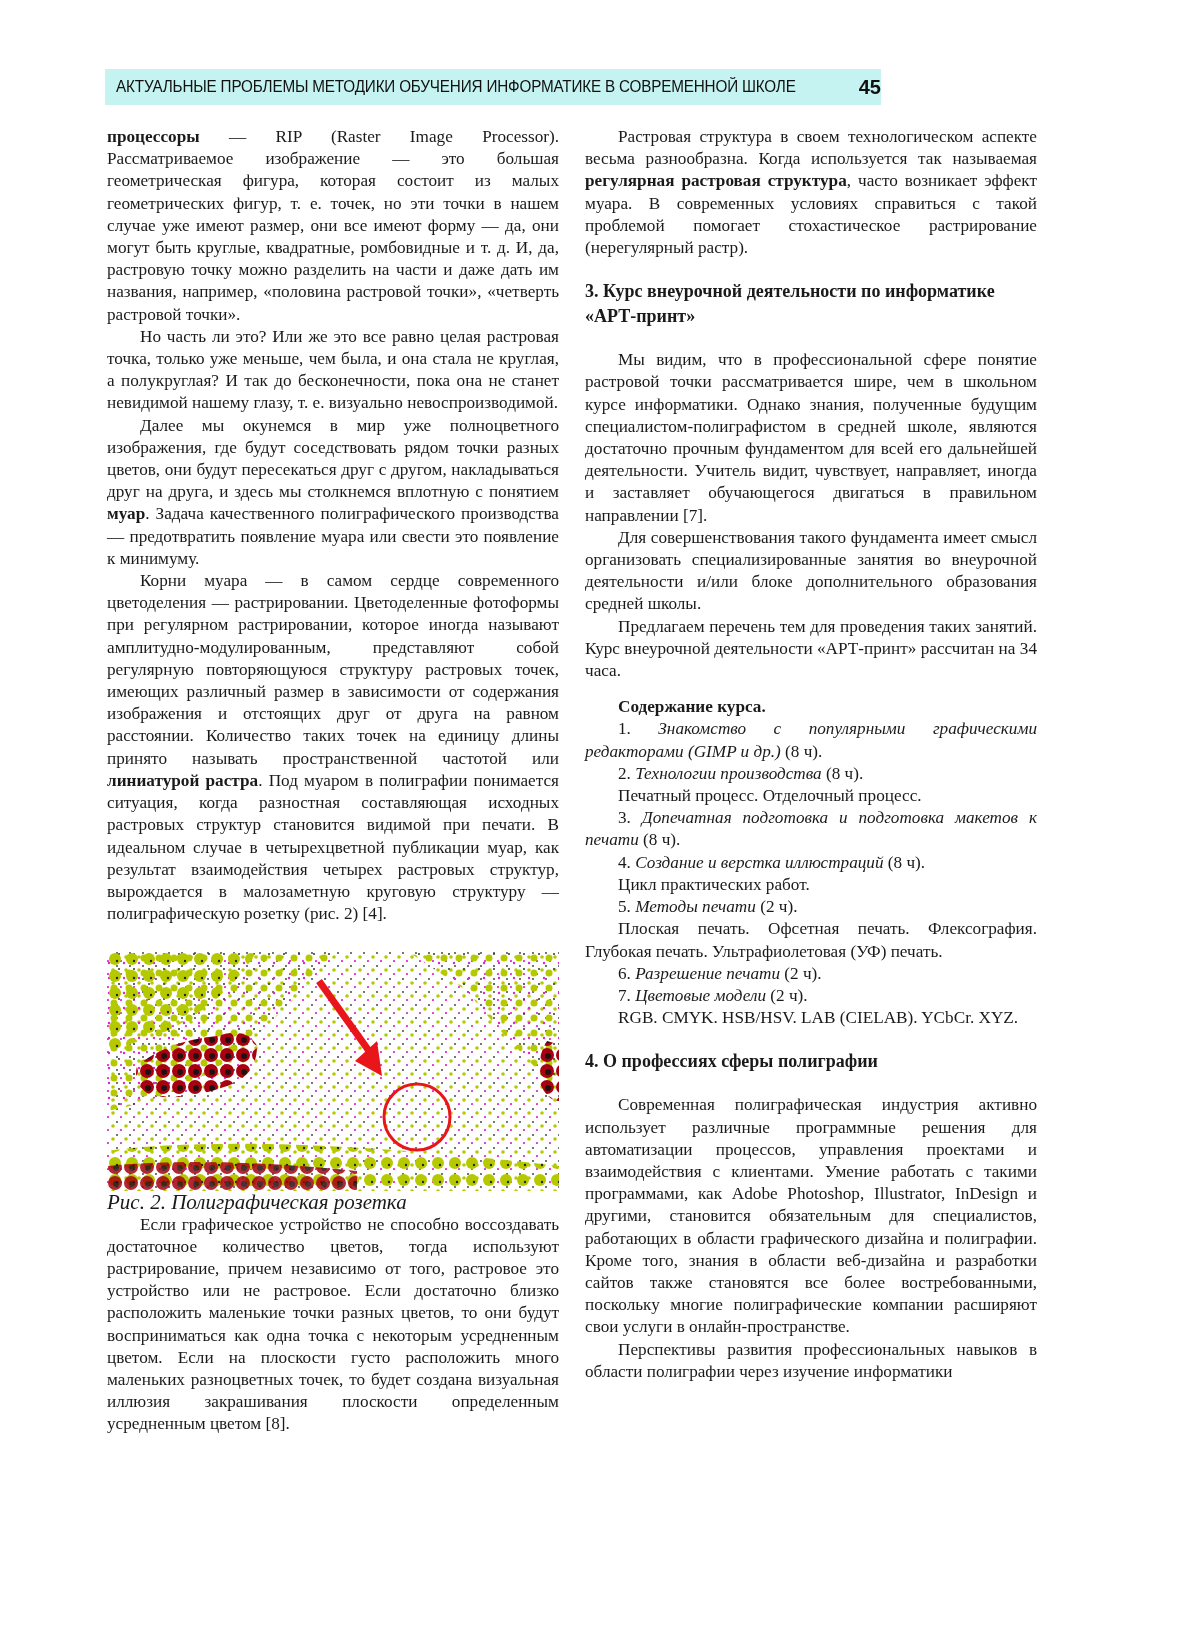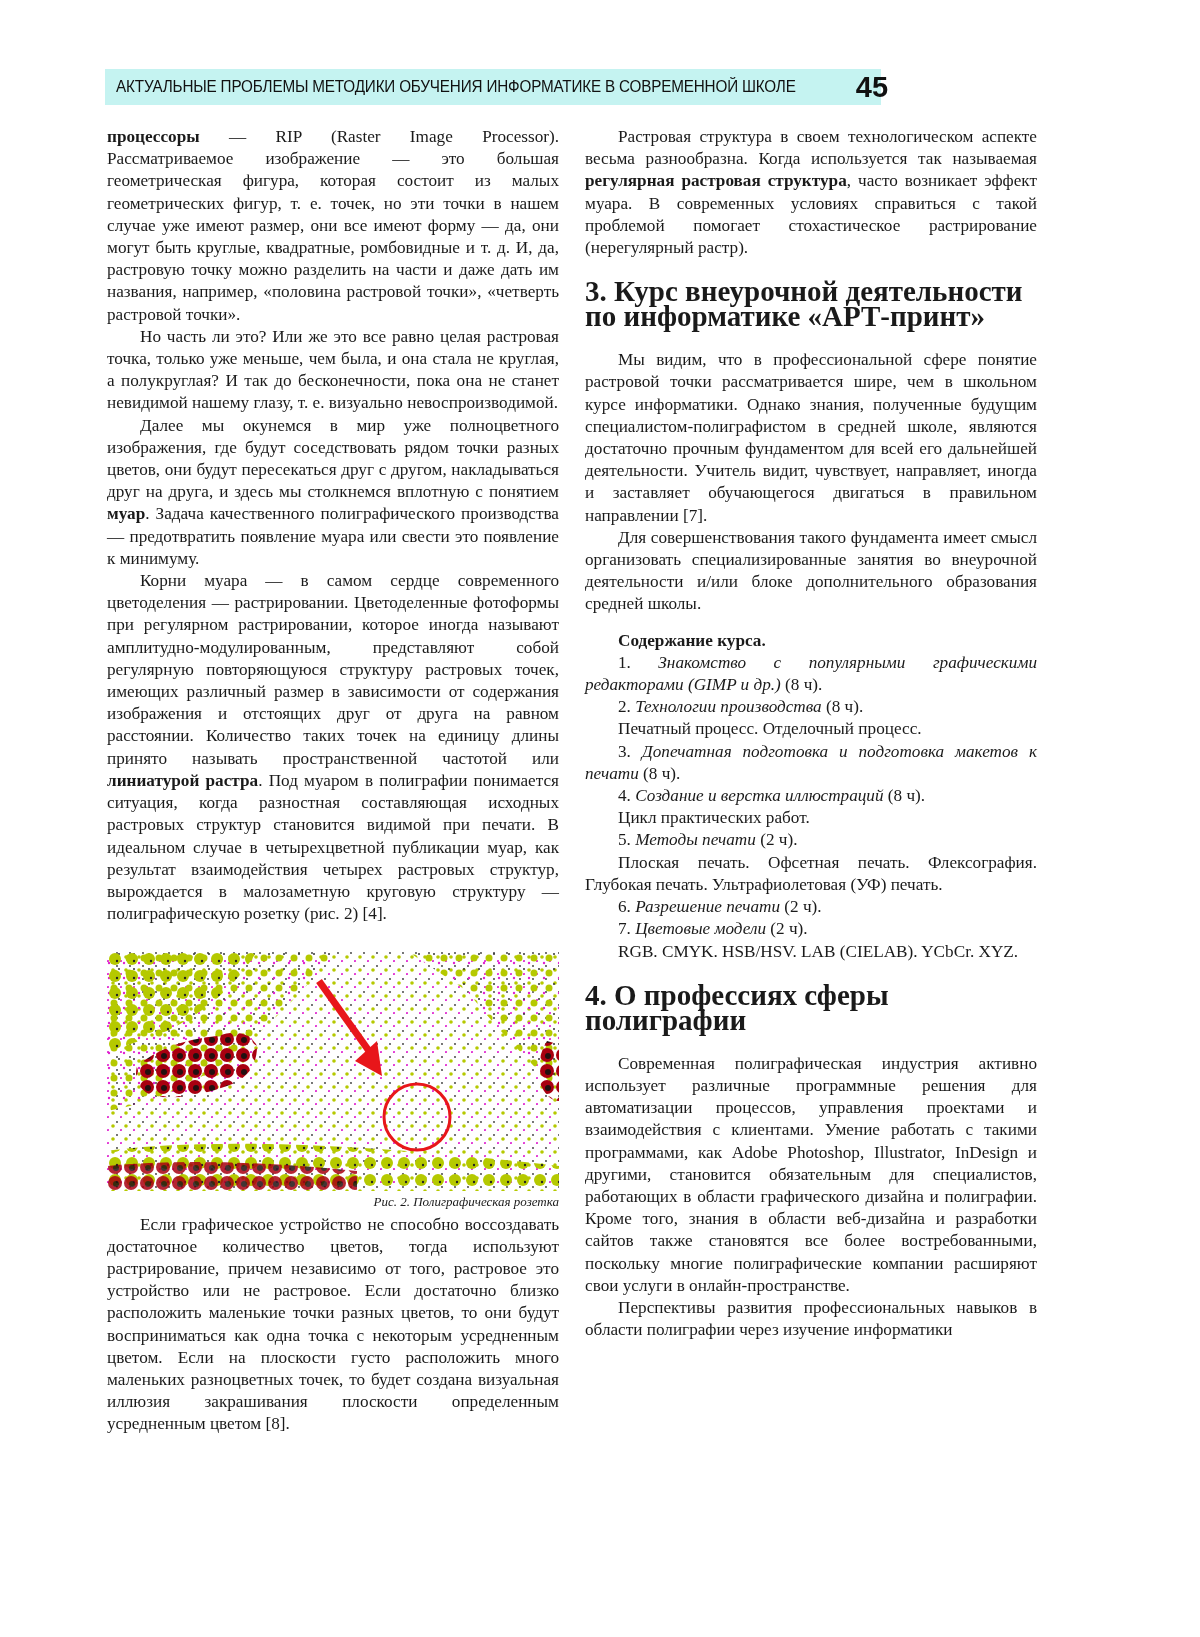--- a/index.html
+++ b/index.html
@@ -2,31 +2,31 @@
 <html><head>
 <meta charset="utf-8">
 <style>
   html, body { margin: 0; padding: 0; background: #ffffff; }
   body { width: 1200px; height: 1637px; position: relative; overflow: hidden;
          font-family: "Liberation Serif", serif; color: #1a1a1a; }
   .header { position: absolute; left: 105px; top: 69px; width: 776px; height: 36px;
             background: #c5f3f1; display: flex; align-items: center; justify-content: space-between; }
   .header-title { font-family: "Liberation Sans", sans-serif; font-size: 16.6px; color: #111;
                   padding-left: 12px; letter-spacing: -0.2px; transform: scaleX(0.92); transform-origin: left center; white-space: nowrap; }
-  .page-num { font-family: "Liberation Sans", sans-serif; font-weight: bold; font-size: 29px; color: #111; }
+  .page-num { font-family: "Liberation Sans", sans-serif; font-weight: bold; font-size: 20px; color: #111; }
   .col { position: absolute; top: 126px; width: 452px; font-size: 17.2px; line-height: 22.2px; text-align: justify; }
   .col.left { left: 107px; }
   .col.right { left: 585px; top: 126px; }
   .col p { margin: 0; }
   .ind { text-indent: 33px; }
   .bi { font-weight: bold; }
   .it { font-style: italic; margin-top: 26px; }
-  h2 { font-size: 29px; line-height: 25px; margin: 0; font-weight: bold; text-align: left; }
+  h2 { font-size: 18px; line-height: 25px; margin: 0; font-weight: bold; text-align: left; }
   .figure { width: 452px; height: 240px; margin: 26px 0 0 0; position: relative; overflow: hidden; background: #fff; }
-  .caption { text-align: right; font-style: italic; font-size: 13px; margin: 12px 0 30px 0; } .sp14 { height: 14px; } .sp20 { height: 20px; }
+  .caption { text-align: left; font-style: italic; font-size: 21px; margin: 12px 0 30px 0; } .sp14 { height: 14px; } .sp20 { height: 20px; }
 </style>
 </head>
 <body>
 
 <div class="header">
   <span class="header-title">АКТУАЛЬНЫЕ ПРОБЛЕМЫ МЕТОДИКИ ОБУЧЕНИЯ ИНФОРМАТИКЕ В СОВРЕМЕННОЙ ШКОЛЕ</span>
   <span class="page-num">45</span>
 </div>
 
 <div class="col left">
@@ -76,20 +76,21 @@
   <p class="ind">Если графическое устройство не способно воссоздавать достаточное количество цветов, тогда используют растрирование, причем независимо от того, растровое это устройство или не растровое. Если достаточно близко расположить маленькие точки разных цветов, то они будут восприниматься как одна точка с некоторым усредненным цветом. Если на плоскости густо расположить много маленьких разноцветных точек, то будет создана визуальная иллюзия закрашивания плоскости определенным усредненным цветом [8].</p>
 </div>
 
 <div class="col right">
   <p class="ind"><span>Растровая структура в своем технологическом аспекте весьма разнообразна. Когда используется так называемая </span><span class="bi">регулярная растровая структура</span><span>, часто возникает эффект муара. В современных условиях справиться с такой проблемой помогает стохастическое растрирование (нерегулярный растр).</span></p>
   <div class="sp20"></div>
   <h2>3. Курс внеурочной деятельности по информатике «АРТ-принт»</h2>
   <div class="sp20"></div>
   <p class="ind">Мы видим, что в профессиональной сфере понятие растровой точки рассматривается шире, чем в школьном курсе информатики. Однако знания, полученные будущим специалистом-полиграфистом в средней школе, являются достаточно прочным фундаментом для всей его дальнейшей деятельности. Учитель видит, чувствует, направляет, иногда и заставляет обучающегося двигаться в правильном направлении [7].</p>
   <p class="ind">Для совершенствования такого фундамента имеет смысл организовать специализированные занятия во внеурочной деятельности и/или блоке дополнительного образования средней школы.</p>
+  <p class="ind">Предлагаем перечень тем для проведения таких занятий. Курс внеурочной деятельности «АРТ-принт» рассчитан на 34 часа.</p>
   <div class="sp14"></div>
   <p class="ind" style="font-weight:bold">Содержание курса.</p>
 
   <p class="ind"><span>1. </span><span class="it">Знакомство с популярными графическими редакторами (GIMP и др.)</span><span> (8 ч).</span></p>
 
   <p class="ind"><span>2. </span><span class="it">Технологии производства</span><span> (8 ч).</span></p>
   <p class="ind">Печатный процесс. Отделочный процесс.</p>
 
   <p class="ind"><span>3. </span><span class="it">Допечатная подготовка и подготовка макетов к печати</span><span> (8 ч).</span></p>
 

